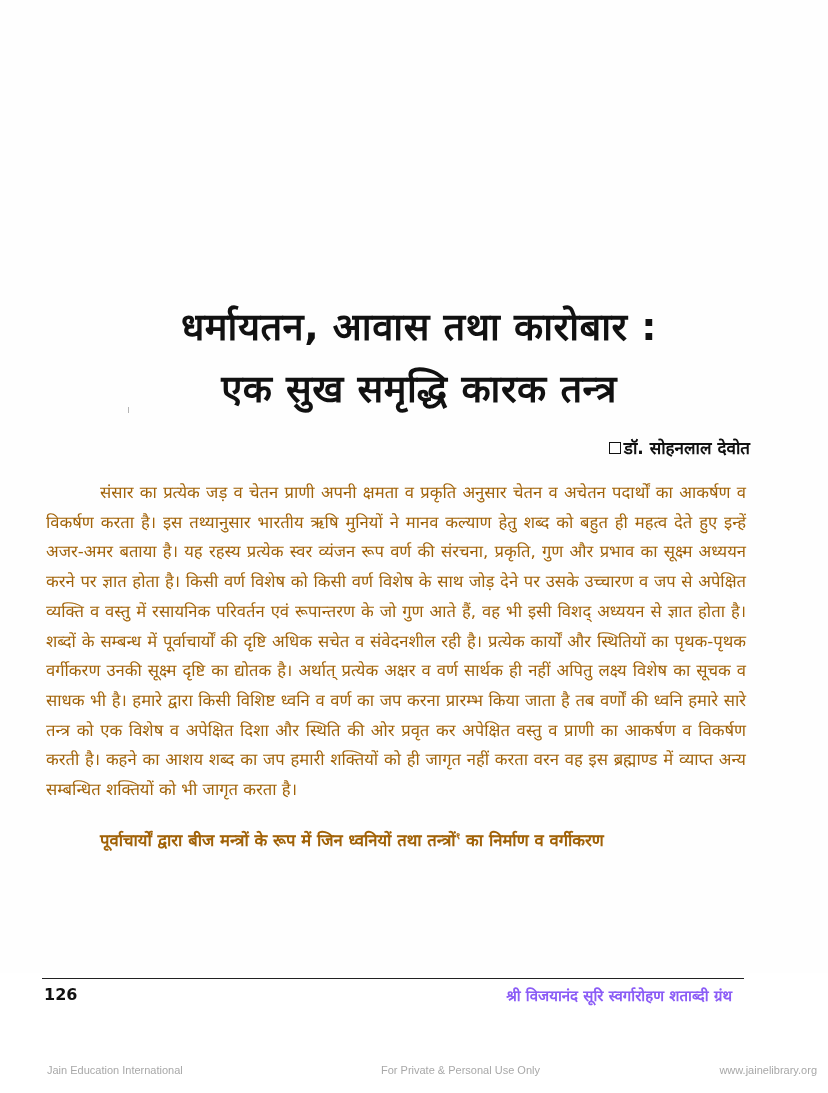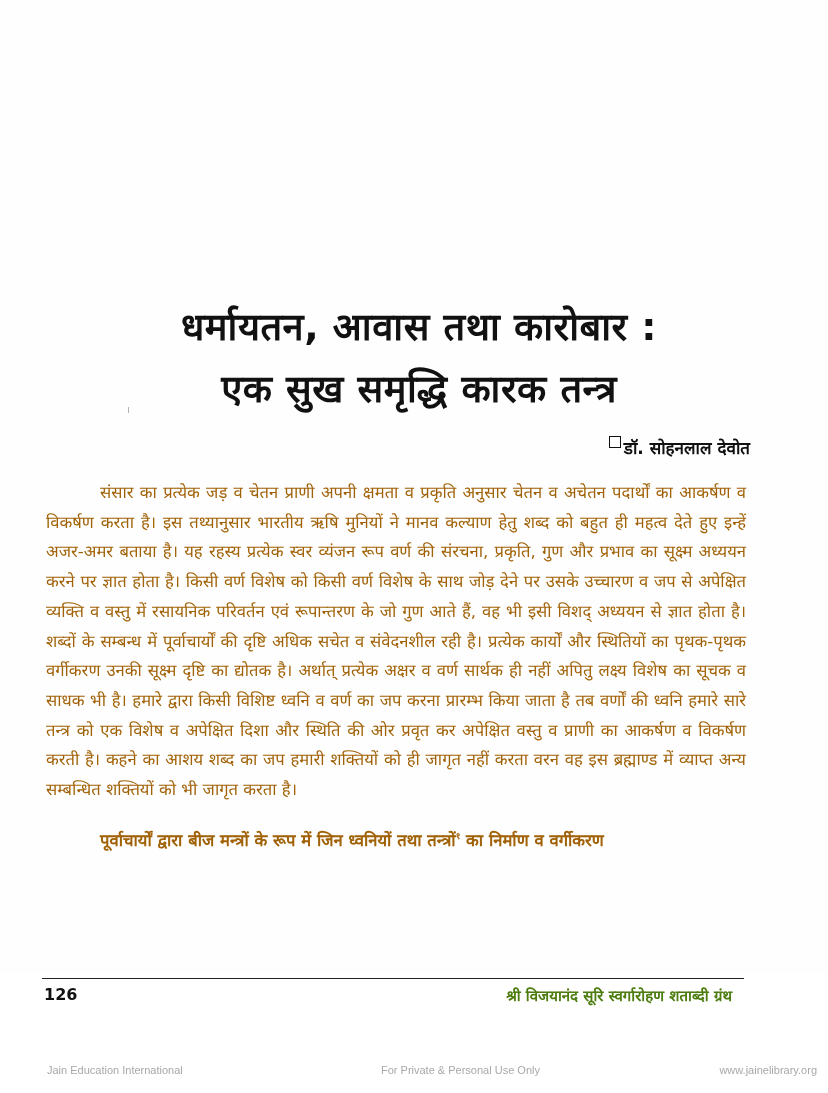--- a/index.html
+++ b/index.html
@@ -40,20 +40,21 @@
     .title-line.l2 { margin-left: 10px; }
     .author {
       position: absolute;
       right: 78px;
       top: 436px;
       font-family: "DejaVu Sans", sans-serif;
       font-weight: bold;
       font-size: 17px;
       color: #111111;
       display: flex;
+      align-items: center;
       gap: 3px;
     }
     .author .box {
       display: inline-block;
       width: 10px;
       height: 10px;
       border: 1.5px solid #111111;
     }
     .body-text {
       position: absolute;
@@ -98,21 +99,21 @@
       font-size: 16px;
       color: #111111;
     }
     .running-footer {
       position: absolute;
       right: 96px;
       top: 985px;
       font-family: "DejaVu Sans", sans-serif;
       font-weight: bold;
       font-size: 15px;
-      color: #4d7c0f;
+      color: #8b5cf6;
     }
     .watermark {
       position: absolute;
       top: 1064px;
       font-family: "Liberation Sans", sans-serif;
       font-size: 11px;
       color: #a8a8a8;
       margin-left: 36px;
     }
     .wm-left { left: 11px; }

